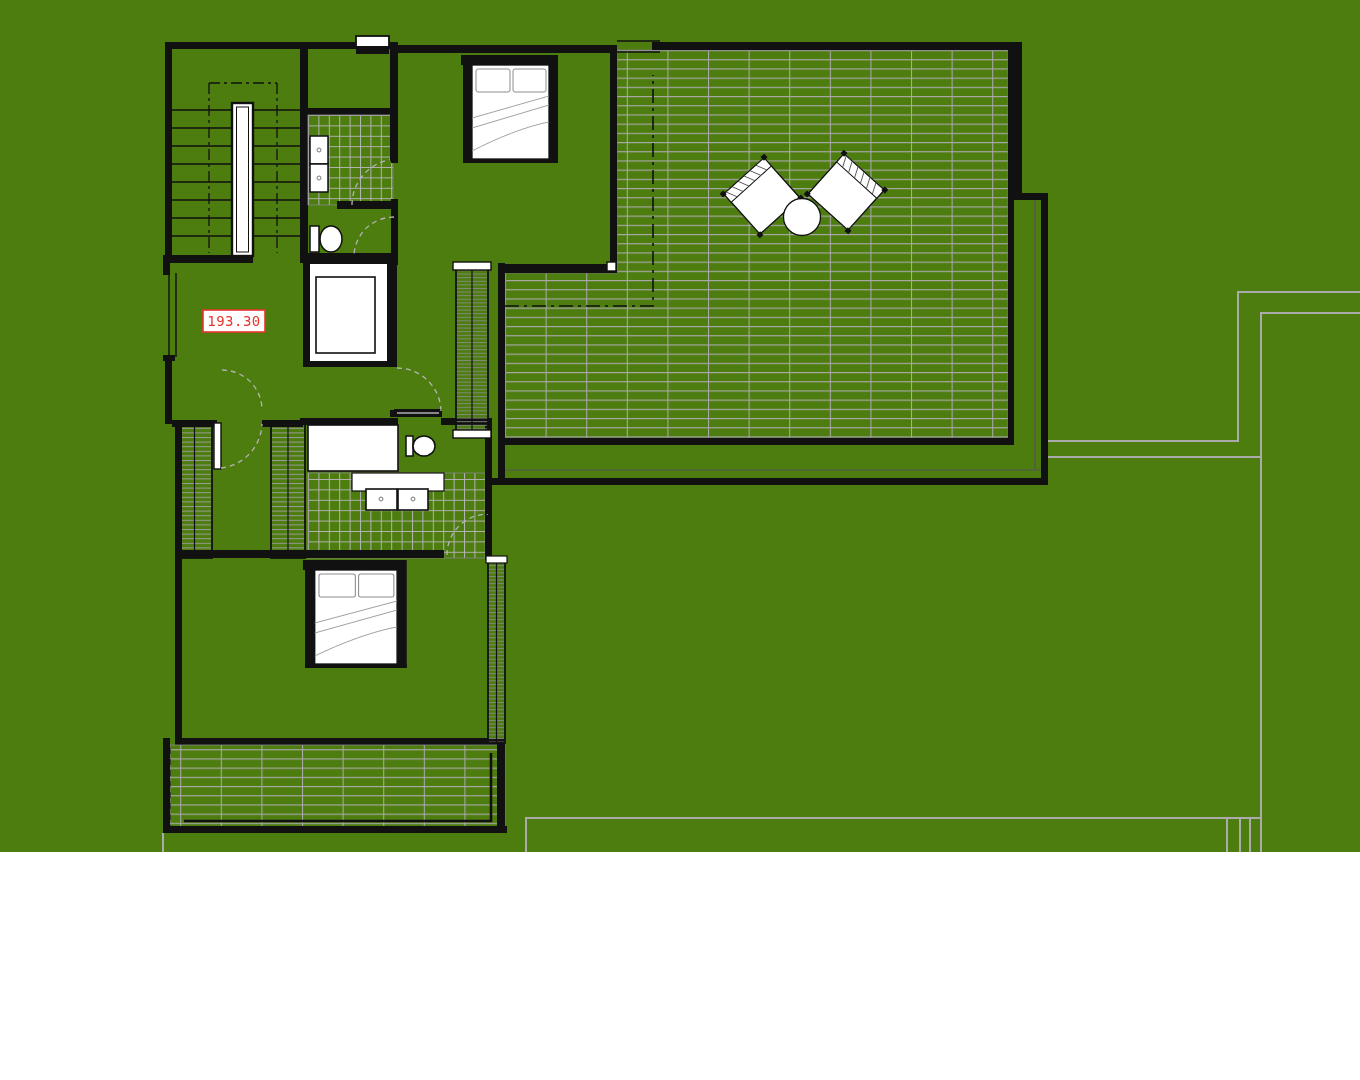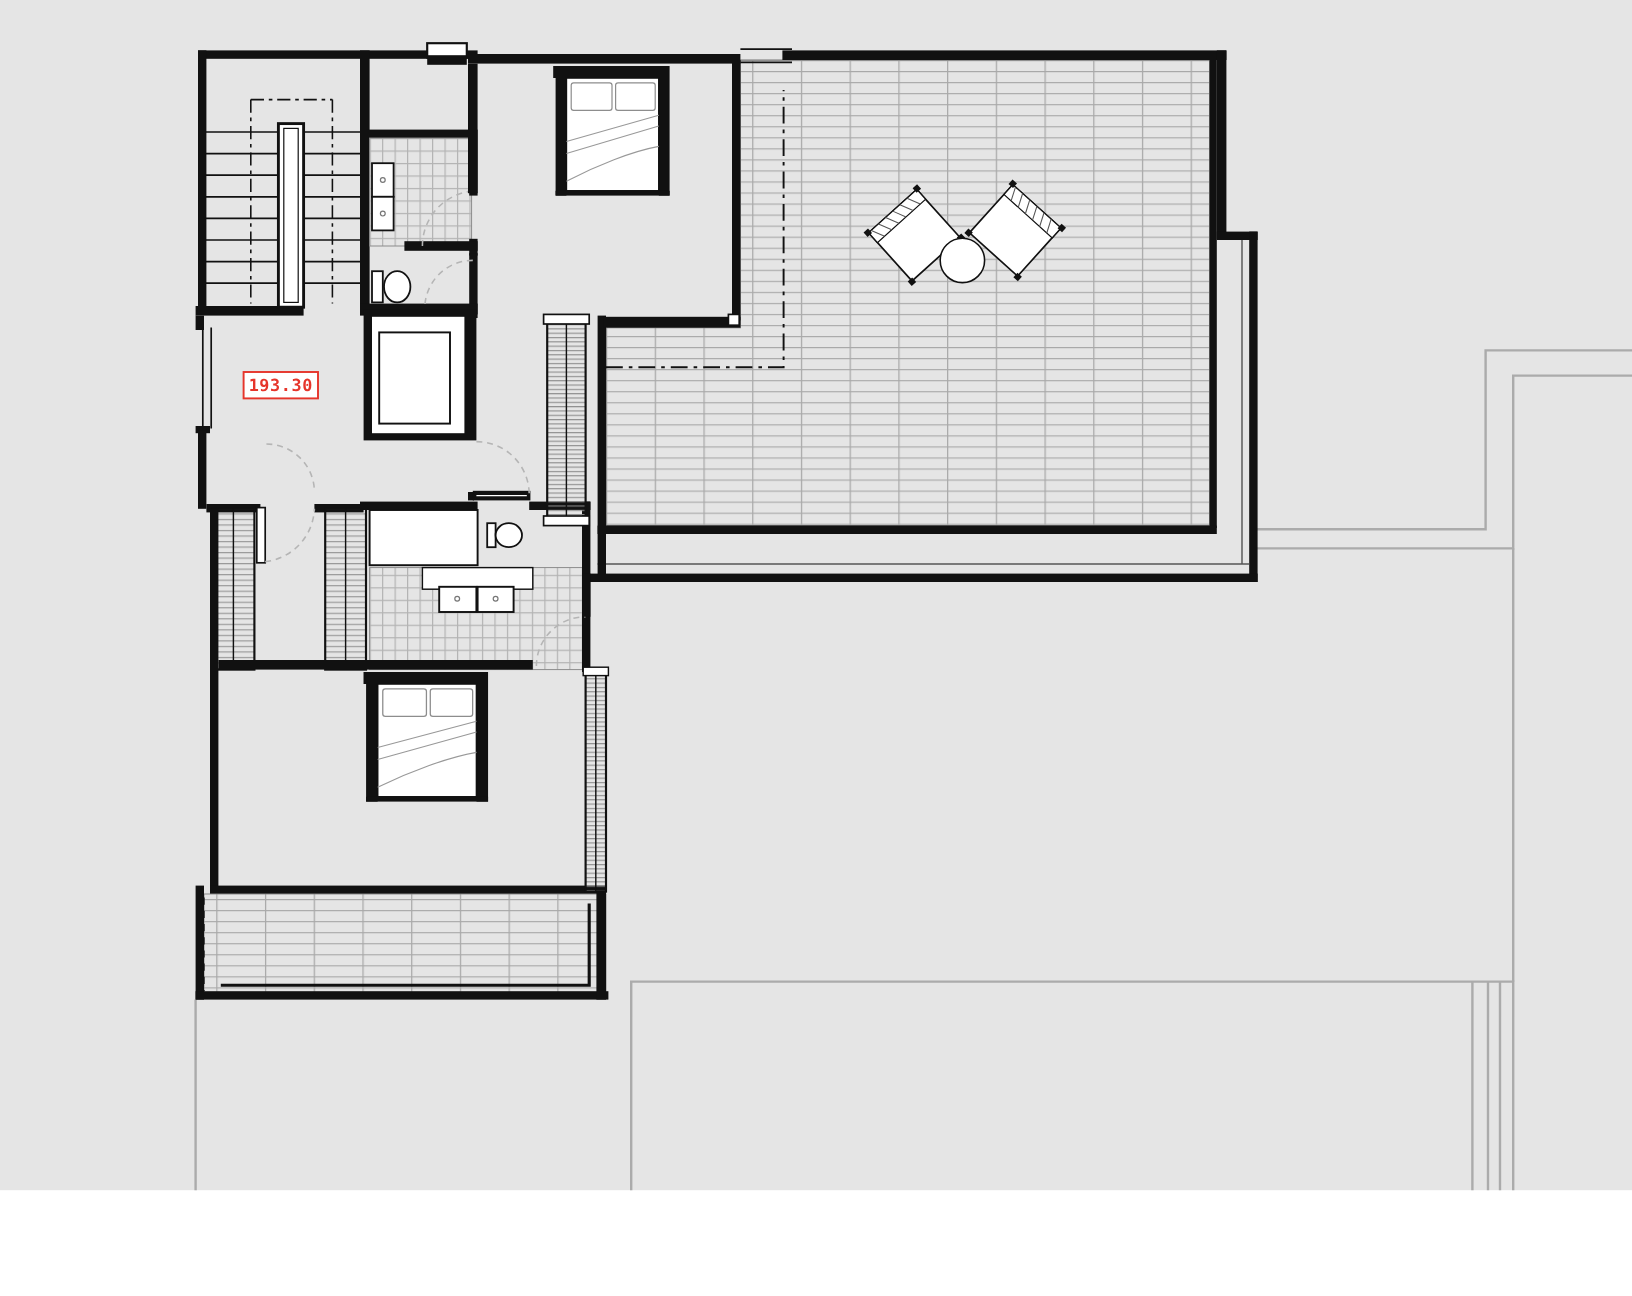--- a/index.html
+++ b/index.html
@@ -1,17 +1,17 @@
 <!DOCTYPE html>
 <html><head>
 <meta charset="utf-8">
 <style>
   html,body{margin:0;padding:0;background:#ffffff;}
-  #stage{position:relative;width:1360px;height:992px;background:#e5e5e5;overflow:hidden;
-         font-family:"DejaVu Sans Mono","Liberation Mono",monospace;font-weight:bold;}
+  #stage{position:relative;width:1360px;height:852px;background:#4d7c0f;overflow:hidden;
+         font-family:"DejaVu Sans Mono","Liberation Mono",monospace;}
   svg{position:absolute;left:0;top:0;}
   text{font-family:"DejaVu Sans Mono","Liberation Mono",monospace;}
 </style>
 </head>
 <body>
 
 <div id="stage">
 <svg width="1360" height="1080" viewBox="0 0 1360 1080">
   <defs>
     <pattern id="terr" patternUnits="userSpaceOnUse" x="505" y="50" width="40.6" height="9.2">

